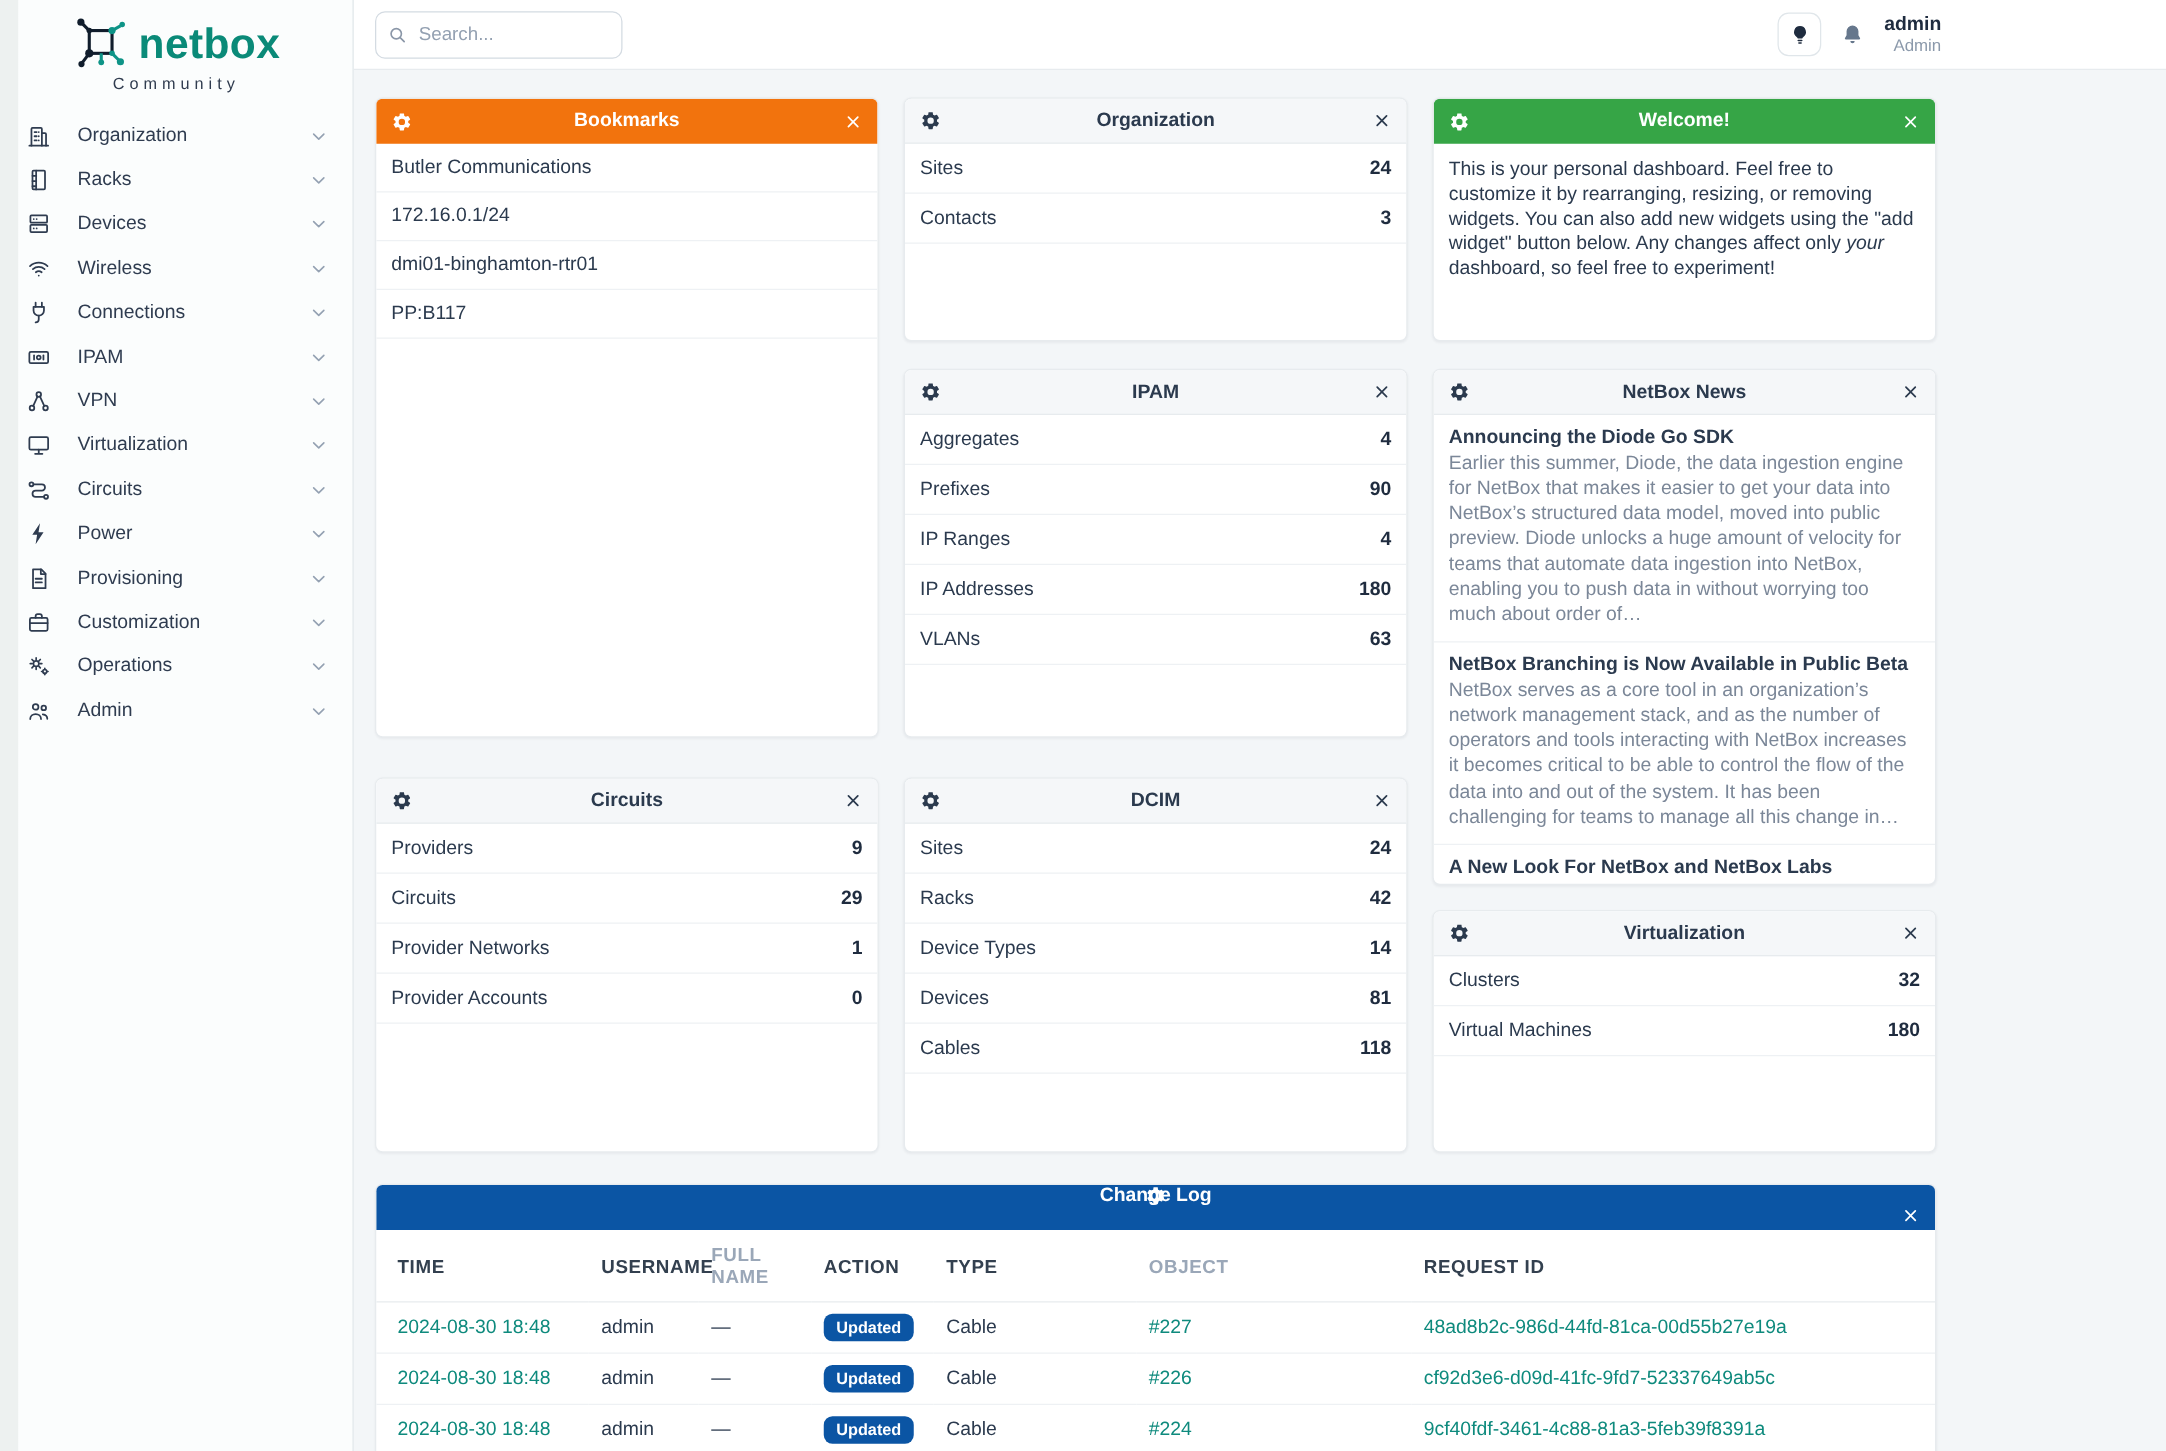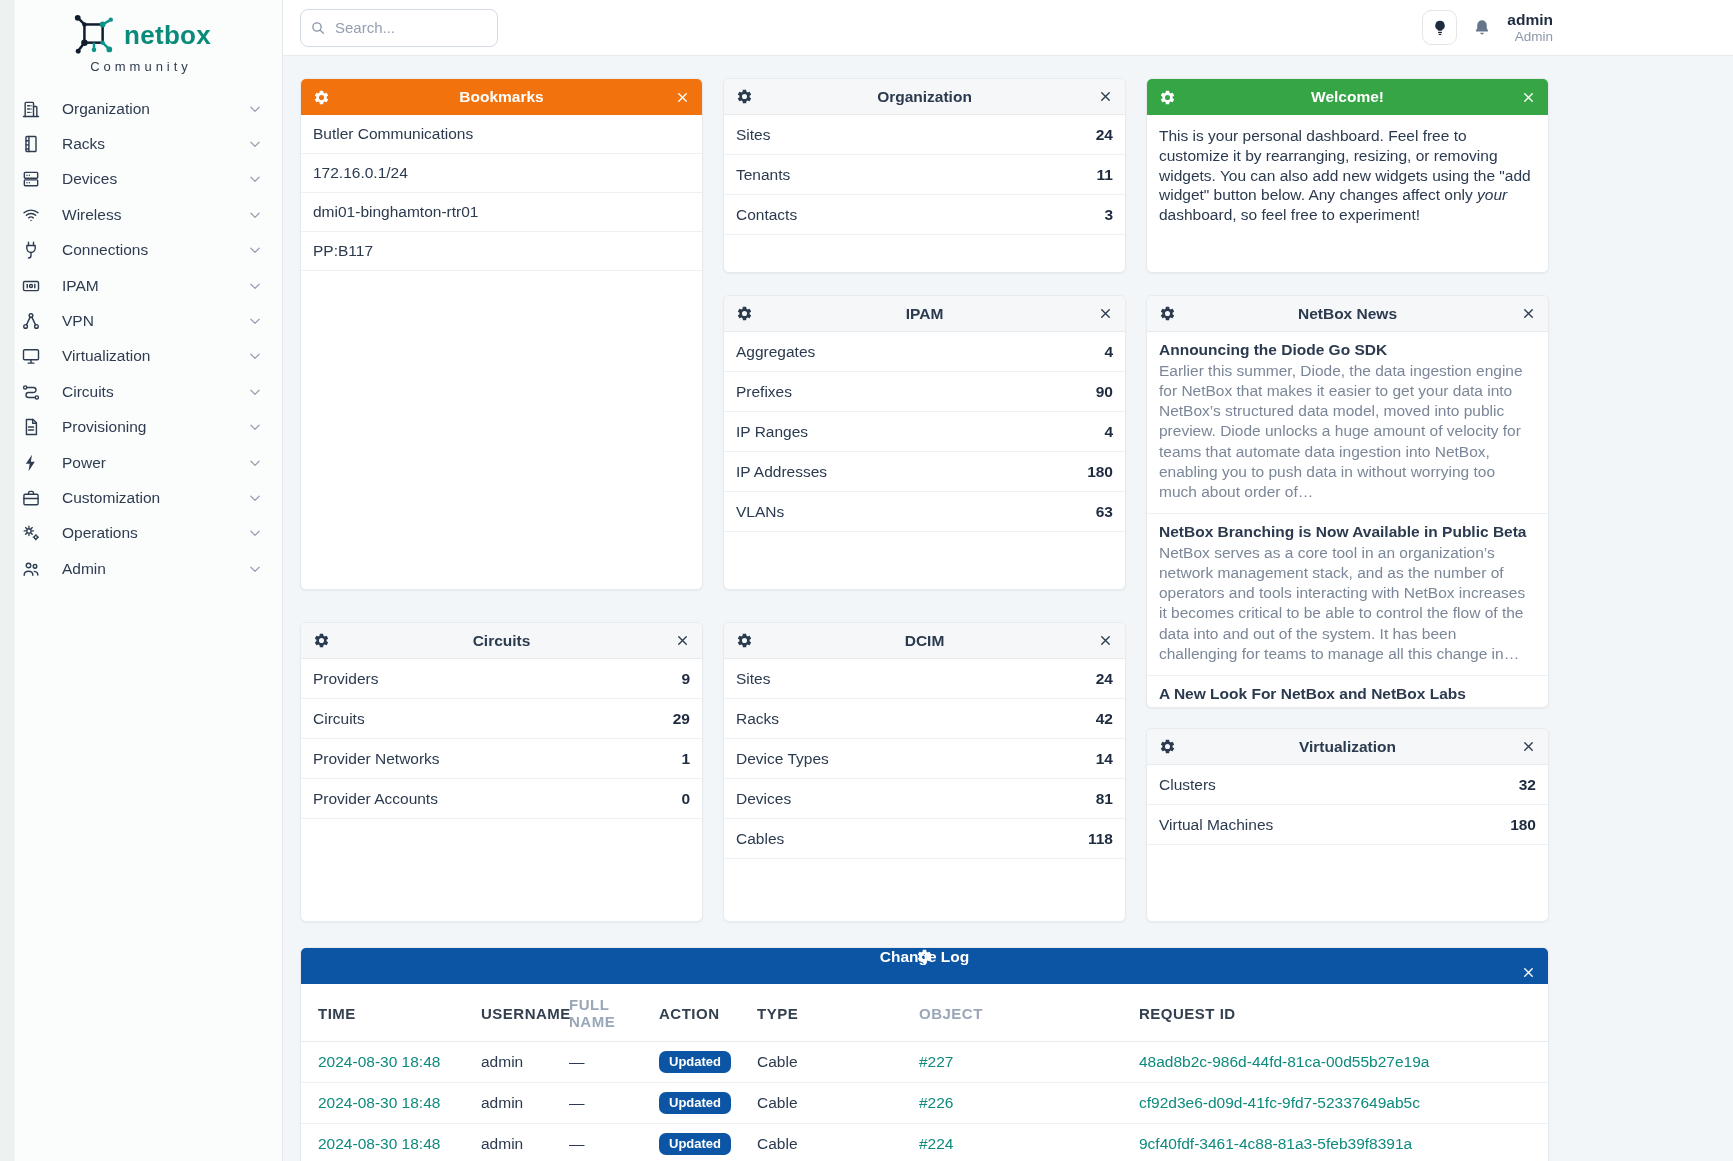--- a/index.html
+++ b/index.html
@@ -14,21 +14,21 @@
 
   
   .sidebar {
     position: absolute; left: 0; top: 0; width: 283px; height: 100%;
     background: linear-gradient(90deg, #edf1f0 0, #edf1f0 14px, #fbfdfd 15px, #fbfdfd 100%);
     border-right: 1px solid #e4e9ec; z-index: 2;
   }
   .brand { padding-top: 12px; text-align: center; }
   .brand-row { display: flex; align-items: center; justify-content: center; gap: 7px; }
   .brand-mark svg { width: 46px; height: 46px; display: block; }
-  .brand-name { font-size: 26px; font-weight: bold; color: #0a8a78; letter-spacing: .3px; }
+  .brand-name { font-size: 34px; font-weight: bold; color: #0a8a78; letter-spacing: .3px; }
   .brand-sub { margin-top: 1px; font-size: 13px; letter-spacing: 4px; color: #303c4f; }
   .nav { margin-top: 17px; }
   .nav-item { display: flex; align-items: center; height: 35.4px; padding: 0 20px 0 21px; cursor: pointer; }
   .nav-icon { width: 20px; height: 20px; color: #2f3c50; flex: none; }
   .nav-icon svg { width: 20px; height: 20px; display: block; }
   .nav-label { margin-left: 21px; font-size: 15.5px; color: #2f3c50; }
   .nav-chev { margin-left: auto; width: 14px; height: 14px; color: #94a1b2; }
   .nav-chev svg { width: 14px; height: 14px; display: block; }
 
   
@@ -292,41 +292,41 @@
         <span class="nav-label">Circuits</span>
         <span class="nav-chev">
           <svg viewBox="0 0 24 24" fill="none" stroke="currentColor" stroke-width="2.2" stroke-linecap="round" stroke-linejoin="round">
             <path d="M5 9l7 7 7-7"></path>
           </svg>
         </span>
       </div>
 
       <div class="nav-item">
         <span class="nav-icon">
+          <svg viewBox="0 0 24 24">
+            <path fill="currentColor" d="M13.2 2 5.8 13h4.6l-1.4 9 7.6-11.5h-4.8z"></path>
+          </svg>
+        </span>
+        <span class="nav-label">Power</span>
+        <span class="nav-chev">
+          <svg viewBox="0 0 24 24" fill="none" stroke="currentColor" stroke-width="2.2" stroke-linecap="round" stroke-linejoin="round">
+            <path d="M5 9l7 7 7-7"></path>
+          </svg>
+        </span>
+      </div>
+
+      <div class="nav-item">
+        <span class="nav-icon">
           <svg viewBox="0 0 24 24" fill="none" stroke="currentColor" stroke-width="1.7" stroke-linecap="round" stroke-linejoin="round">
             <path d="M6.5 3h8l4 4v14h-12z"></path>
             <path d="M14 3v4.5h4.5"></path>
             <path d="M9 12h6M9 15.5h6"></path>
           </svg>
         </span>
         <span class="nav-label">Provisioning</span>
-        <span class="nav-chev">
-          <svg viewBox="0 0 24 24" fill="none" stroke="currentColor" stroke-width="2.2" stroke-linecap="round" stroke-linejoin="round">
-            <path d="M5 9l7 7 7-7"></path>
-          </svg>
-        </span>
-      </div>
-
-      <div class="nav-item">
-        <span class="nav-icon">
-          <svg viewBox="0 0 24 24">
-            <path fill="currentColor" d="M13.2 2 5.8 13h4.6l-1.4 9 7.6-11.5h-4.8z"></path>
-          </svg>
-        </span>
-        <span class="nav-label">Power</span>
         <span class="nav-chev">
           <svg viewBox="0 0 24 24" fill="none" stroke="currentColor" stroke-width="2.2" stroke-linecap="round" stroke-linejoin="round">
             <path d="M5 9l7 7 7-7"></path>
           </svg>
         </span>
       </div>
 
       <div class="nav-item">
         <span class="nav-icon">
           <svg viewBox="0 0 24 24" fill="none" stroke="currentColor" stroke-width="1.7" stroke-linecap="round" stroke-linejoin="round">
@@ -499,24 +499,20 @@
               </svg>
             </span>
         </header>
         <div>
 
             <div class="stat-row">
               <a class="stat-label">Sites</a>
               <span class="stat-value">24</span>
             </div>
 
-            <div class="stat-row">
-              <a class="stat-label">Tenants</a>
-              <span class="stat-value">11</span>
-            </div>
 
             <div class="stat-row">
               <a class="stat-label">Contacts</a>
               <span class="stat-value">3</span>
             </div>
 
         </div>
       </section>
 
       <section class="card h-ipam">

